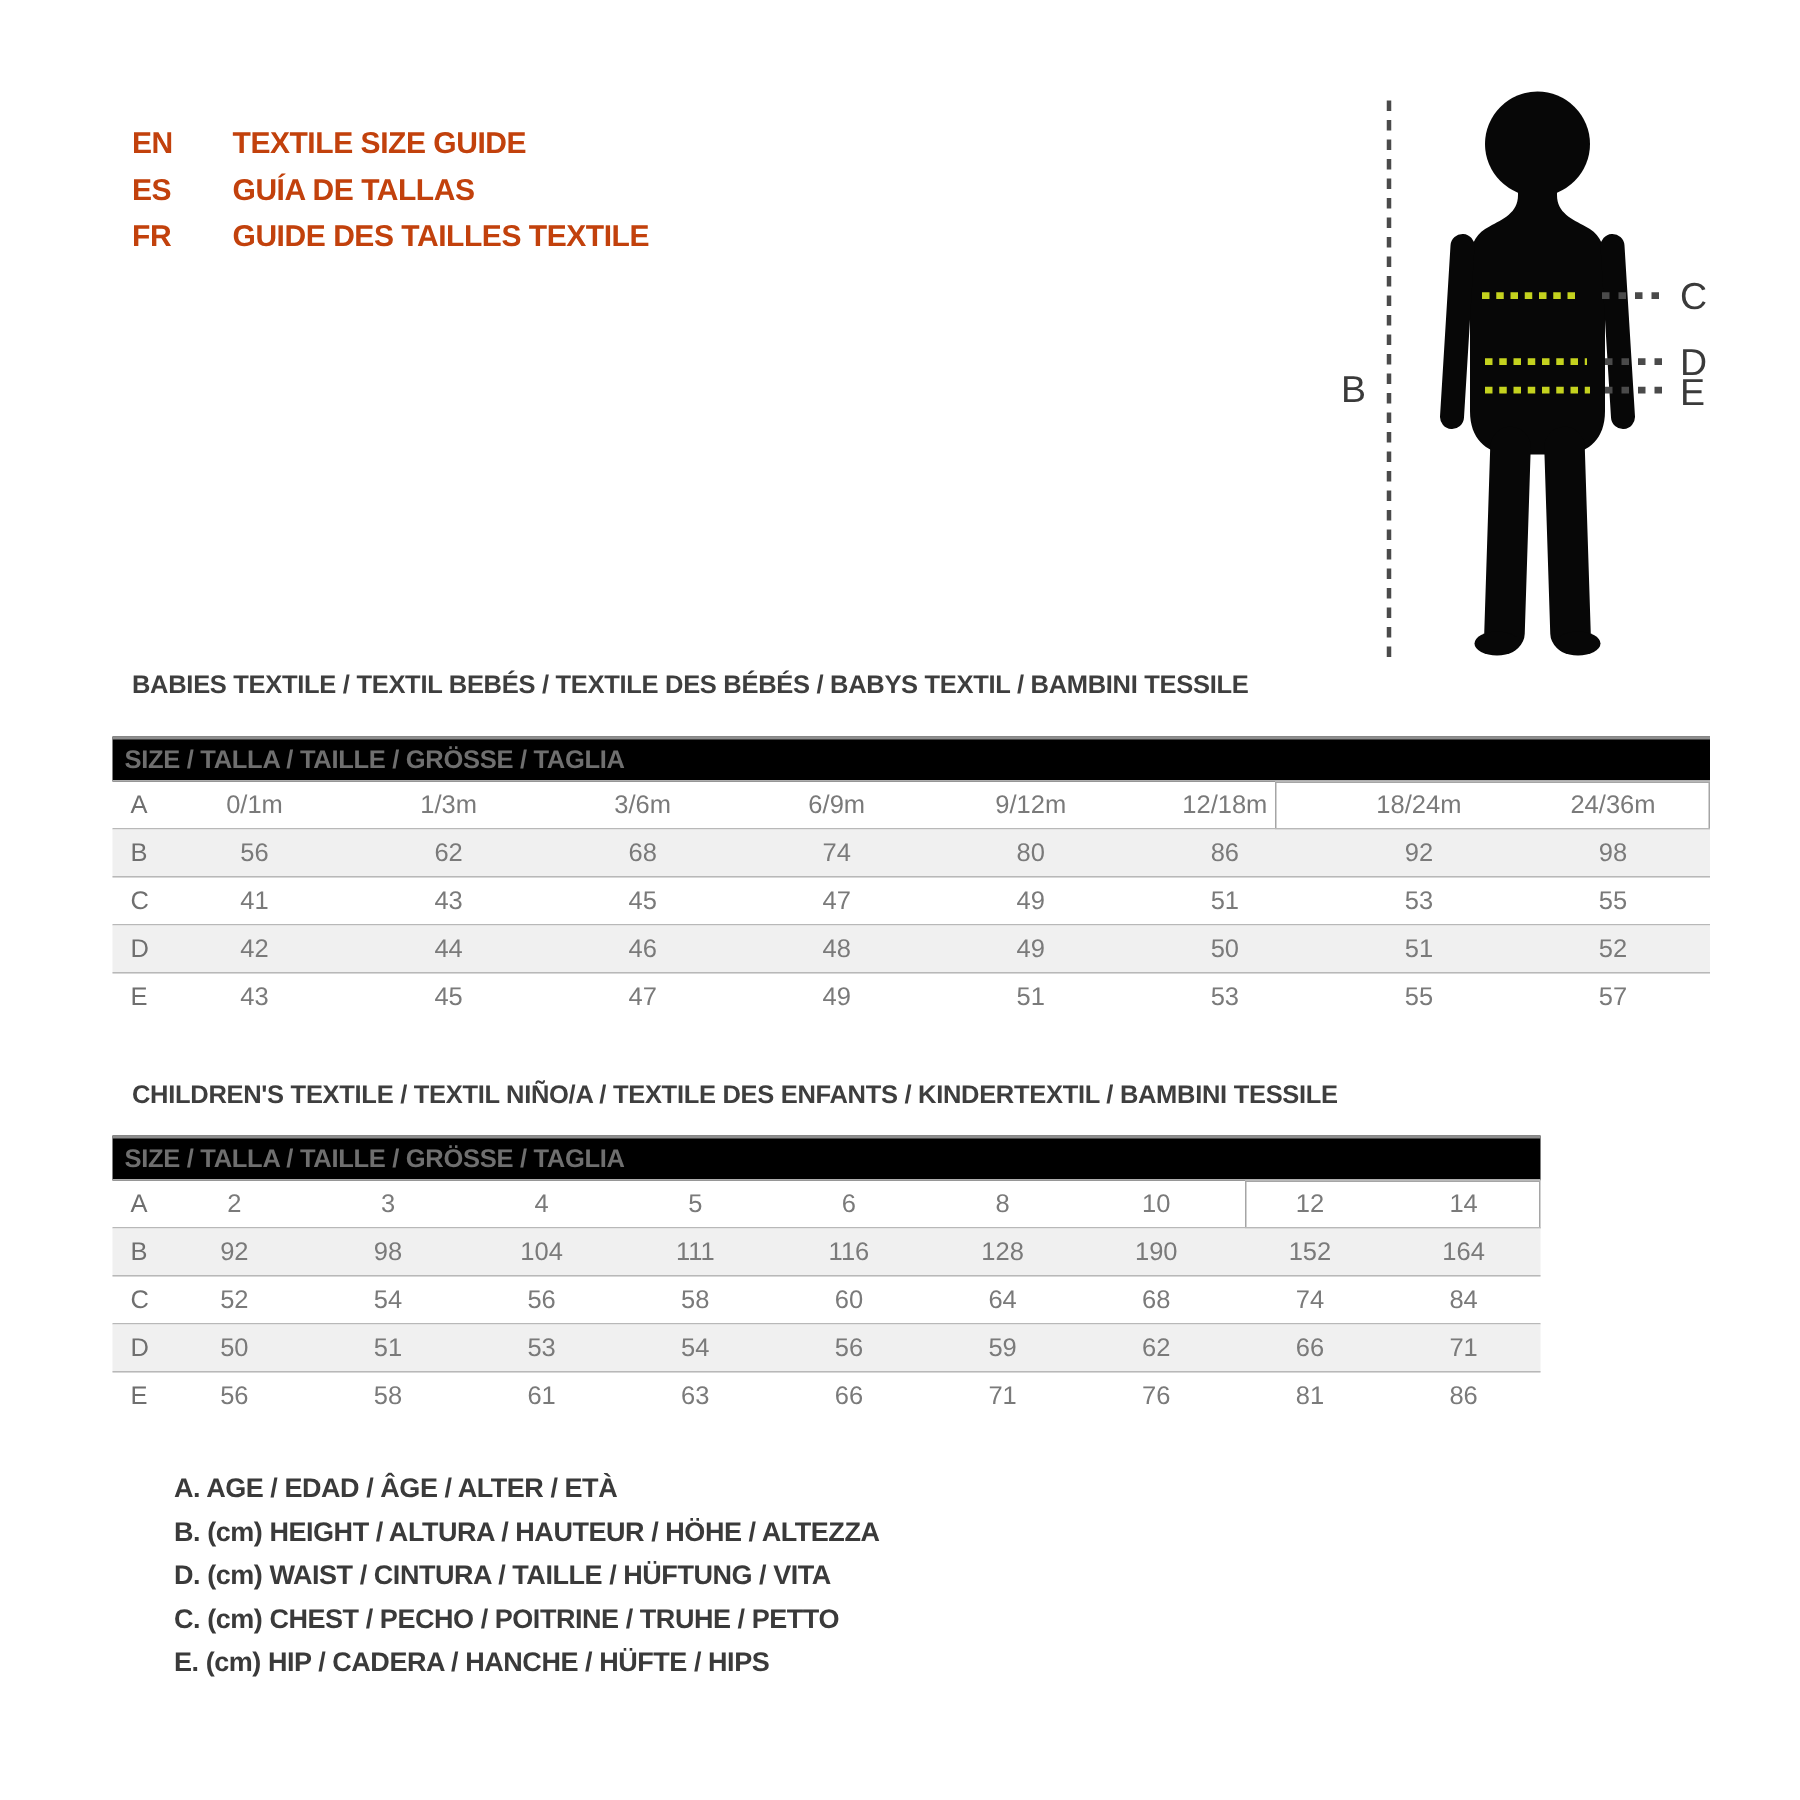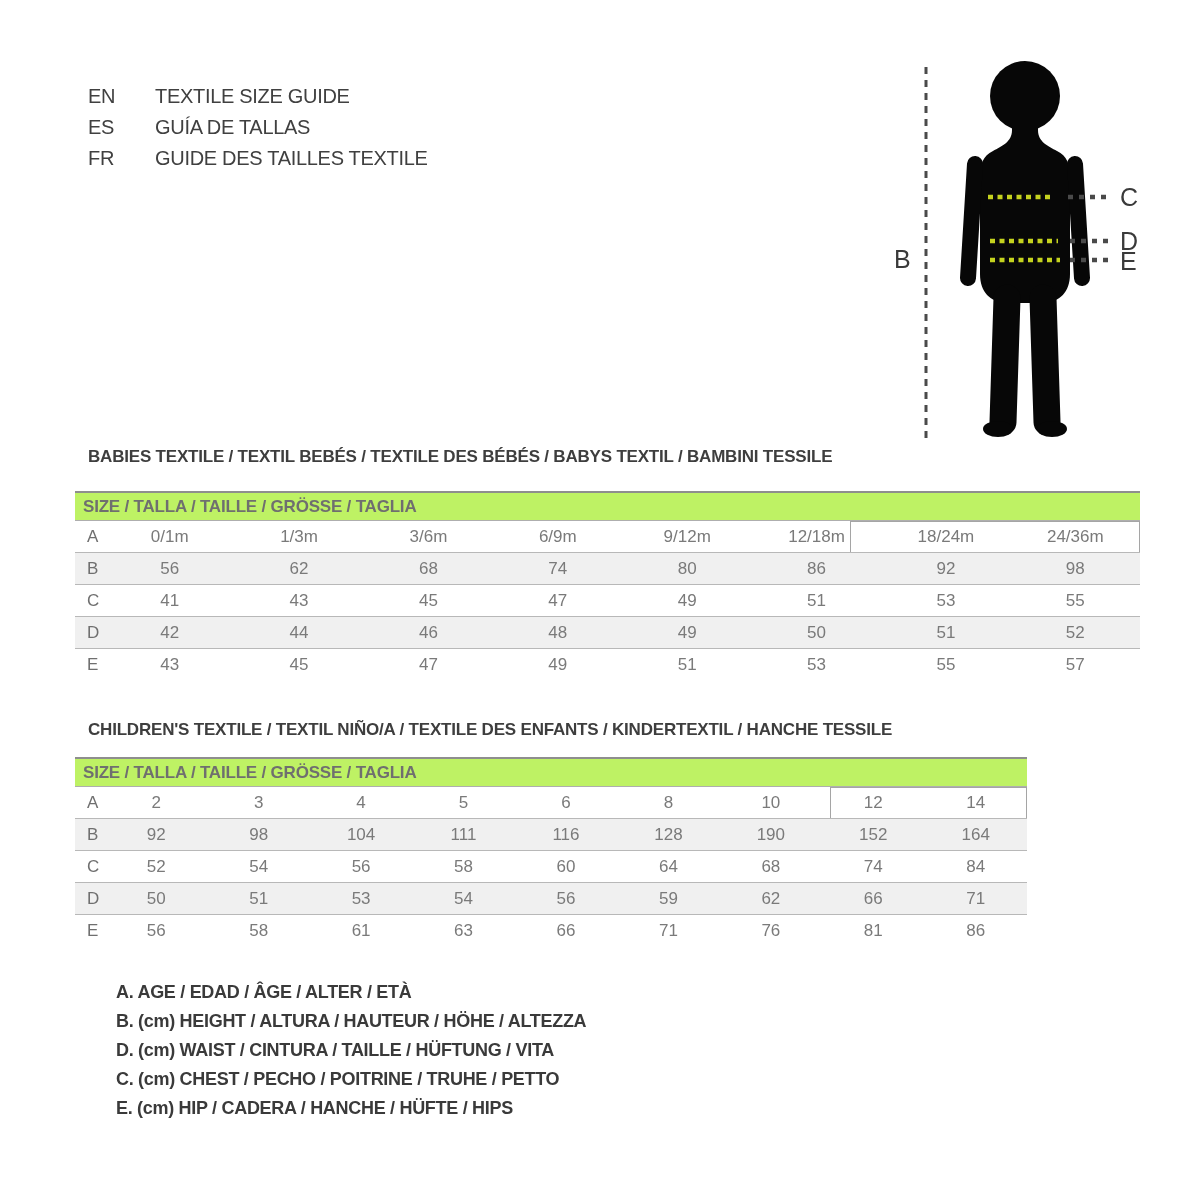--- a/index.html
+++ b/index.html
@@ -4,38 +4,38 @@
 <style>
   html,body{margin:0;padding:0;}
   body{
     width:1200px;height:1200px;background:#ffffff;position:relative;
     font-family:"Liberation Sans",sans-serif;overflow:hidden;
   }
   
   .lang-block{position:absolute;left:88px;top:81px;}
   .lang-row{display:flex;height:31px;align-items:center;}
   .lang-code,.lang-title{
-    font-weight:normal;font-size:20px;color:#404040;letter-spacing:-0.3px;white-space:nowrap;
+    font-weight:bold;font-size:20px;color:#c2410c;letter-spacing:-0.3px;white-space:nowrap;
   }
   .lang-code{width:67px;}
   
   .figure-wrap{position:absolute;left:890px;top:50px;width:260px;height:400px;}
   
   .section-title{
     position:absolute;left:88px;font-weight:bold;font-size:17px;color:#3e3e3e;
     letter-spacing:-0.2px;white-space:nowrap;text-align:center;
   }
   #babies-title{top:447px;}
   #children-title{top:720px;}
   
   .size-table{position:absolute;left:75px;}
   #babies-table{top:491px;width:1065px;}
   #children-table{top:757px;width:952px;}
   .thead{
-    height:27px;background:#bef264;border-top:2px solid #8e8e8e;border-bottom:1px solid #aeaeae;
+    height:27px;background:#000000;border-top:2px solid #8e8e8e;border-bottom:1px solid #aeaeae;
     display:flex;align-items:center;padding-left:8px;
     font-weight:bold;font-size:17px;color:#6f6f6f;letter-spacing:-0.2px;
   }
   .trow{
     height:32px;display:flex;align-items:center;position:relative;z-index:1;
     box-sizing:border-box;
   }
   .trows .trow:not(:last-child){border-bottom:1px solid #b8b8b8;}
   .trow.band{background:#f0f0f0;}
   .tlabel{
@@ -172,21 +172,21 @@
         <span class="tcell">47</span>
         <span class="tcell">49</span>
         <span class="tcell">51</span>
         <span class="tcell">53</span>
         <span class="tcell">55</span>
         <span class="tcell">57</span>
       </div>
     </div>
 </div>
 
-<div class="section-title" id="children-title">CHILDREN'S TEXTILE / TEXTIL NIÑO/A / TEXTILE DES ENFANTS / KINDERTEXTIL / HANCHE TESSILE</div>
+<div class="section-title" id="children-title">CHILDREN'S TEXTILE / TEXTIL NIÑO/A / TEXTILE DES ENFANTS / KINDERTEXTIL / BAMBINI TESSILE</div>
 
 <div class="size-table" id="children-table">
   <div class="thead">
     <span>SIZE / TALLA / TAILLE / GRÖSSE / TAGLIA</span>
   </div>
   <div class="highlight-box" id="children-box"></div>
   <div class="trows">
       <div class="trow">
         <span class="tlabel">A</span>
         <span class="tcell">2</span>

